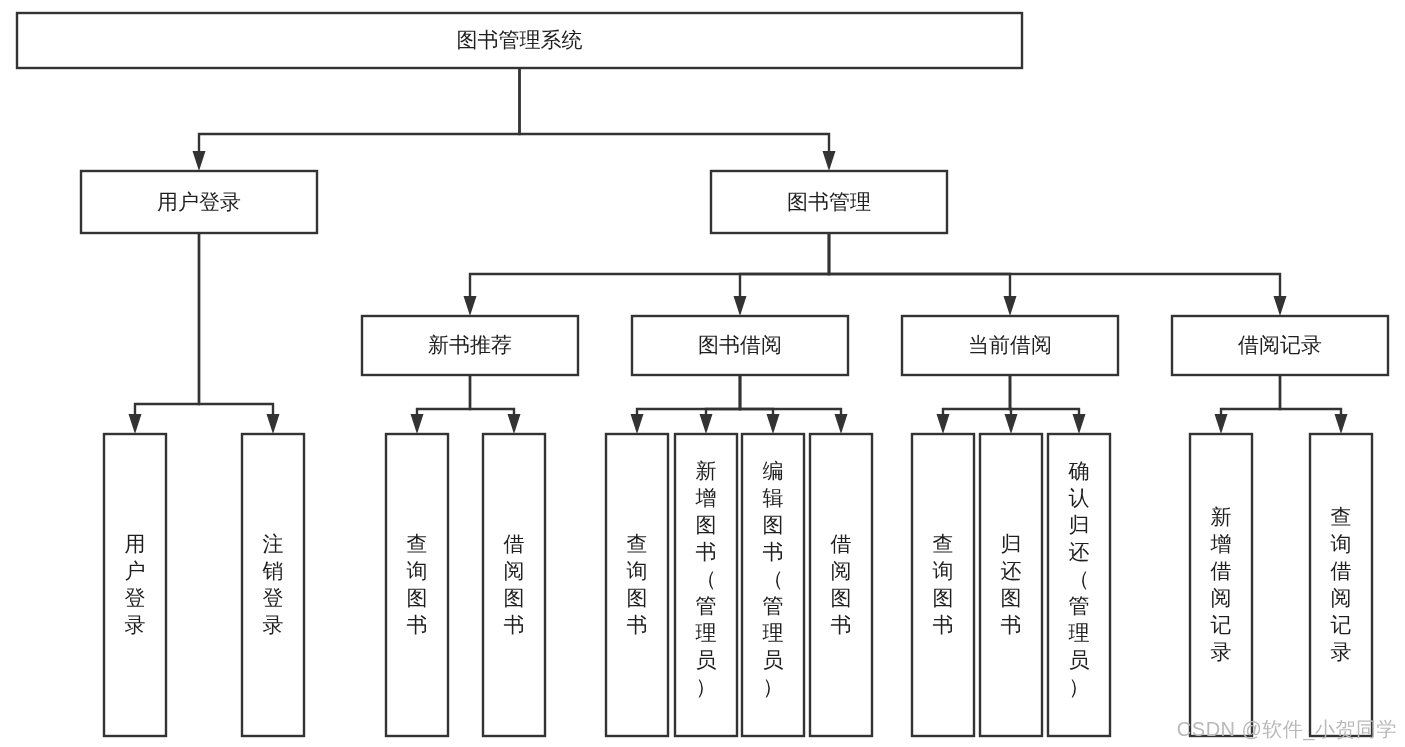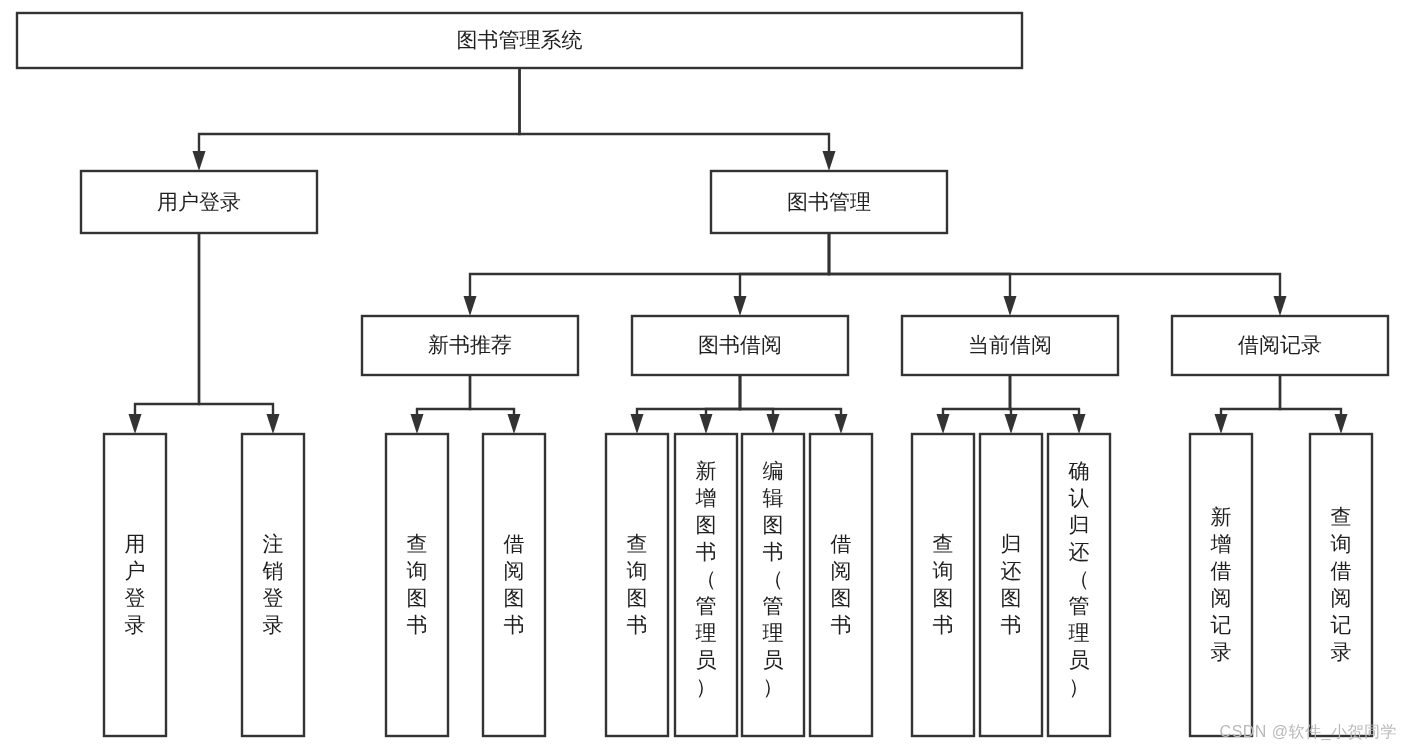--- a/index.html
+++ b/index.html
@@ -47,21 +47,21 @@
   }
   .arrow-head {
     fill: #333333;
     stroke: none;
   }
   .watermark {
     position: absolute;
     right: 8px;
     bottom: 4px;
     font-family: "Liberation Sans", "DejaVu Sans", sans-serif;
-    font-size: 16px;
+    font-size: 20px;
     color: #b9b9b9;
     letter-spacing: 0.5px;
     white-space: nowrap;
     user-select: none;
   }
 </style>
 </head>
 <body>
 
 <div id="diagram-root">

